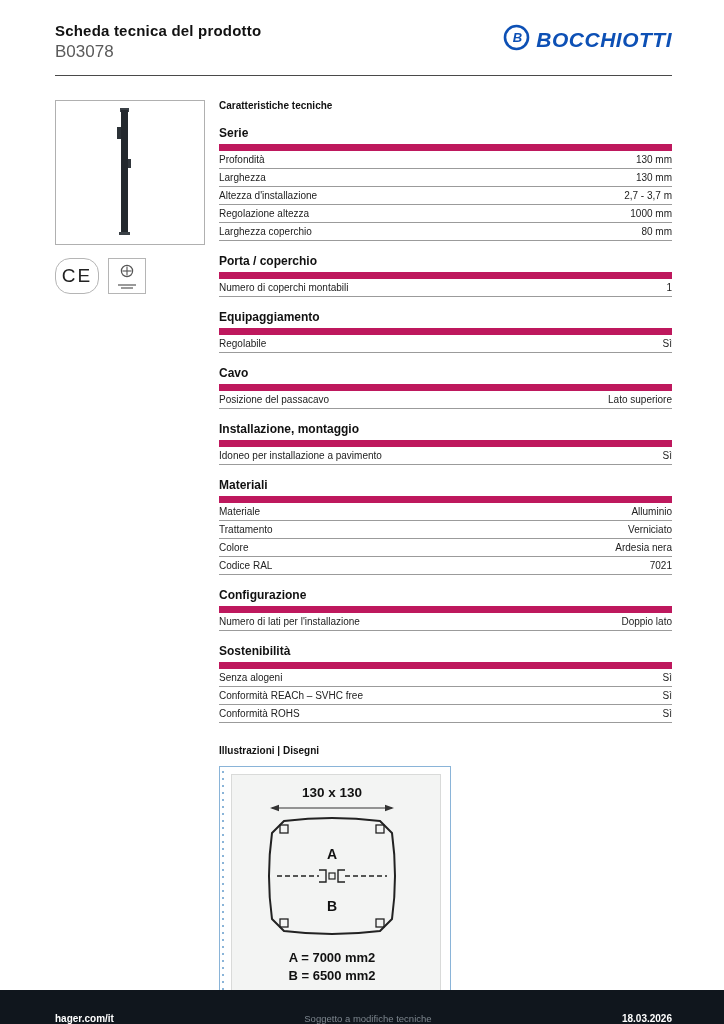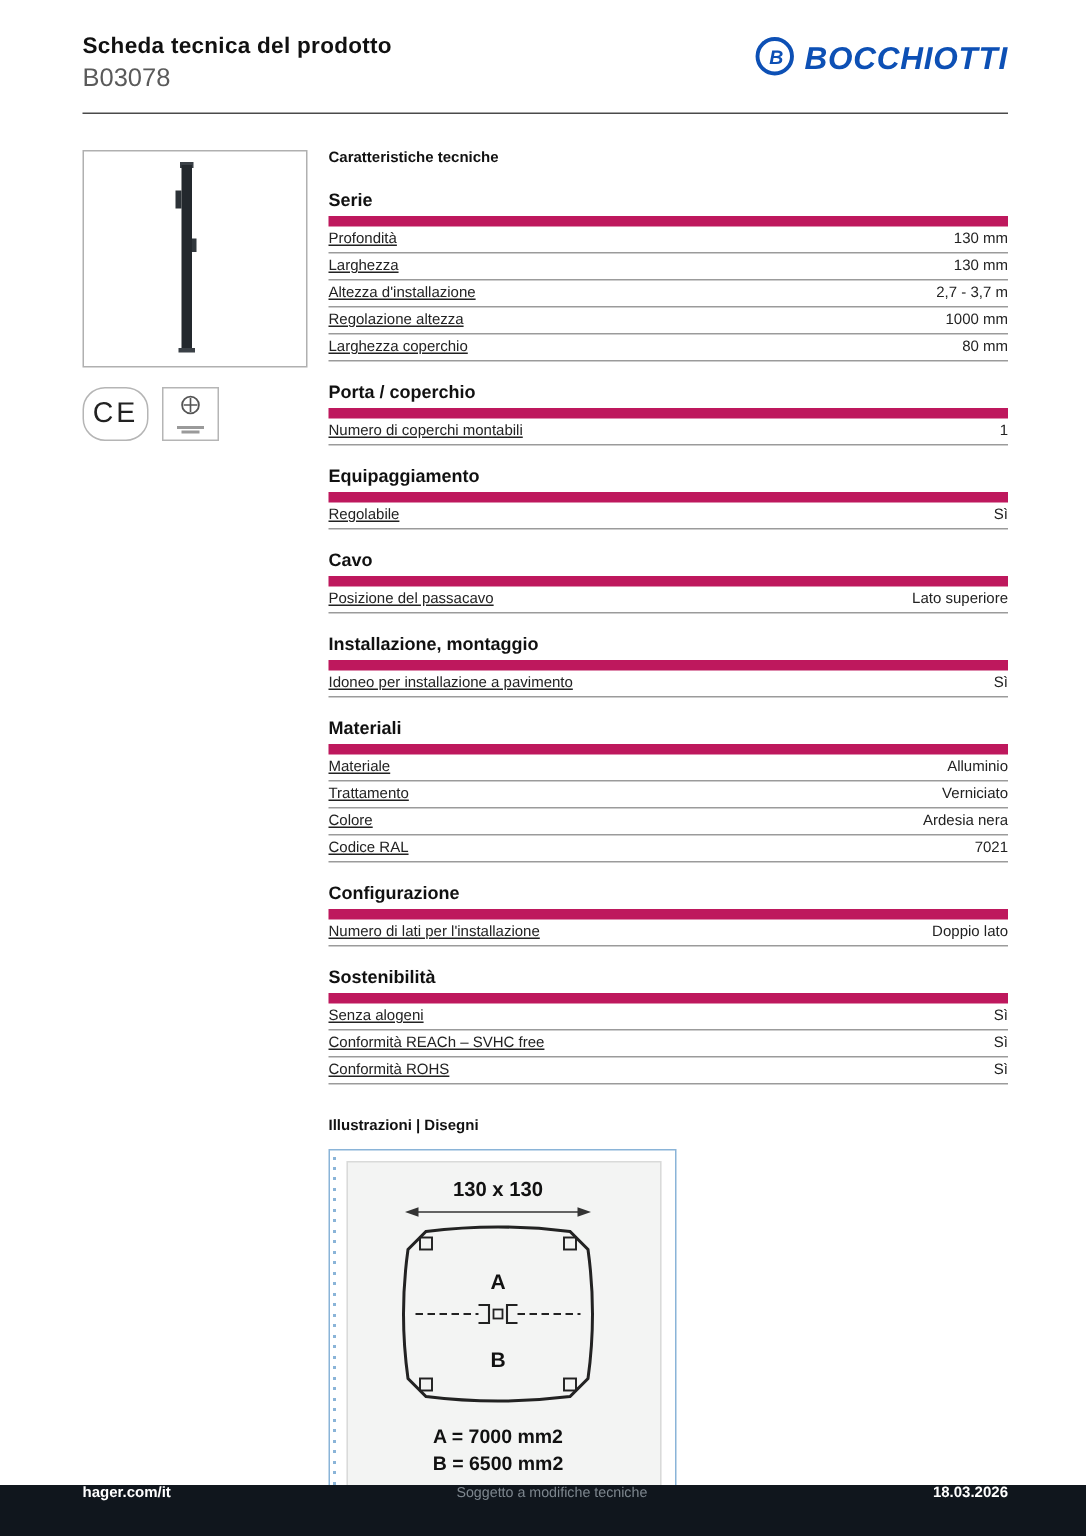--- a/index.html
+++ b/index.html
@@ -34,34 +34,34 @@
   .cert-lines.short { width:12px; margin-top:1px; }
 
   
   .product-title { font-size:10px; font-weight:bold; color:#111; margin-bottom:24px; }
   .char-heading { font-size:10px; font-weight:bold; color:#111; margin-bottom:15px; }
   .tsection { margin-bottom:13px; }
   .tsection-title { font-size:12px; font-weight:bold; color:#111; padding-bottom:4px;
     border-bottom:7px solid #be185d; }
   .trow { display:flex; justify-content:space-between; align-items:baseline;
     font-size:10px; padding:3px 0 3px; border-bottom:1px solid #9b9b9b; }
-  .tlabel { color:#222;text-decoration:underline; }
+  .tlabel { color:#222; }
   .tvalue { color:#222; text-align:right; padding-left:10px; white-space:nowrap; }
 
   
   .illu-heading { font-size:10px; font-weight:bold; color:#111; margin:22px 0 10px; }
   .illu-frame { position:relative; width:232px; border:1px solid #8ab4d8; background:#fff; padding:7px 9px 7px 11px; }
   .illu-ticks { position:absolute; left:2px; top:4px; bottom:4px; width:2px;
     background:repeating-linear-gradient(to bottom, #8ab4d8 0 2px, transparent 2px 7px); }
   .illu-inner { background:#f3f4f3; border:1px solid #d9dad9; display:flex; 
     padding:6px 0; }
 
   
   .footer { position:absolute; left:0; right:0; bottom:0; height:34px; background:#10161d;
-    display:flex; align-items:flex-start; justify-content:space-between; padding:0 52px 0 55px; }
+    display:flex; align-items:flex-end; justify-content:space-between; padding:0 52px 0 55px; }
   .footer-site { color:#ffffff; font-size:10px; font-weight:bold; text-decoration:none; }
   .footer-note { color:#7d868e; font-size:9.5px; }
   .footer-date { color:#ffffff; font-size:10px; font-weight:bold; }
 </style>
 </head>
 <body>
 
 <div class="page">
 
   <div class="header">

